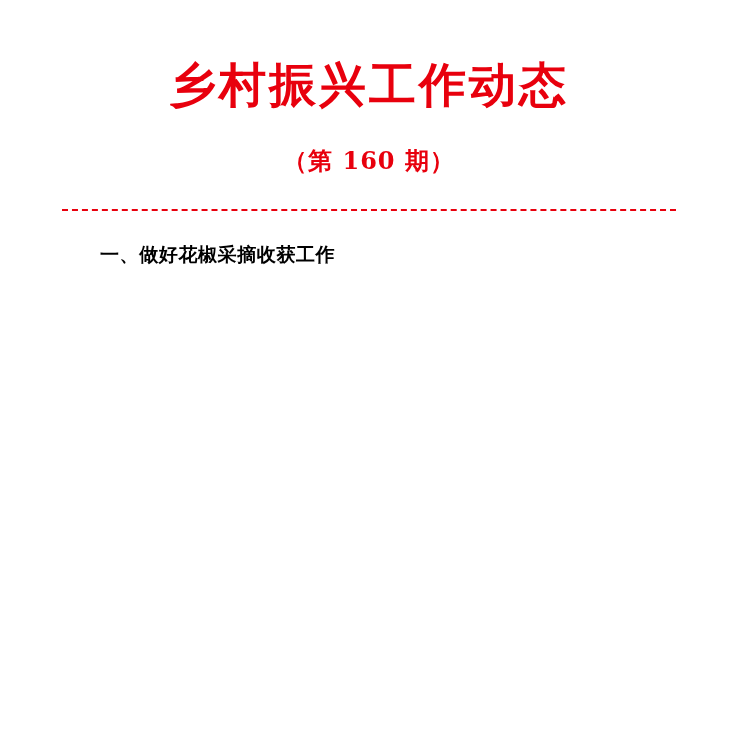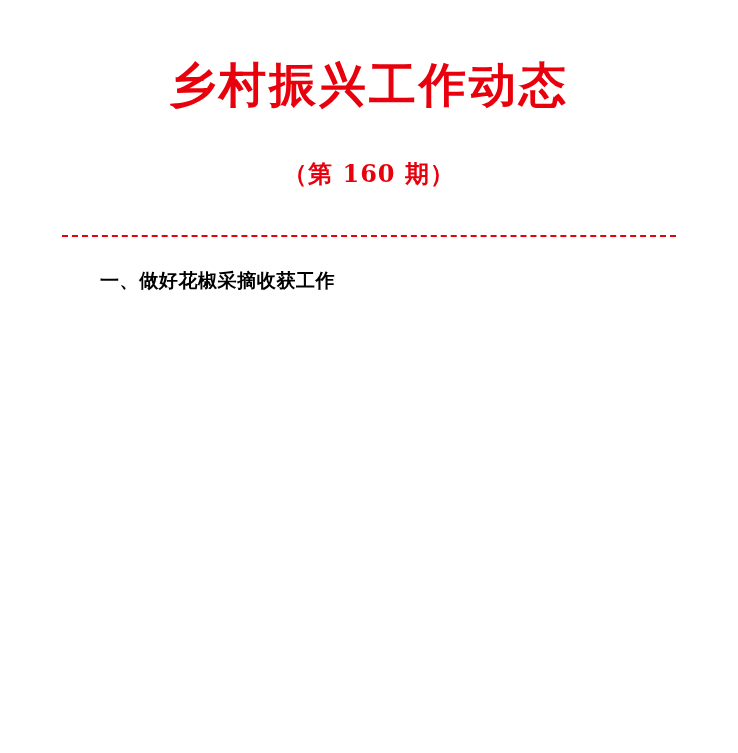--- a/index.html
+++ b/index.html
@@ -26,21 +26,21 @@
     padding-top: 56px;
     text-align: center;
     color: #e8000d;
     font-family: "DejaVu Serif", "Liberation Serif", serif;
     font-weight: bold;
     font-size: 47px;
     letter-spacing: 3px;
     line-height: 1.25;
   }
   .doc-issue {
-    margin: 17px;
+    margin: 4px;
     padding-top: 26px;
     text-align: center;
     color: #e8000d;
     font-family: "DejaVu Serif", "Liberation Serif", serif;
     font-weight: bold;
     font-size: 24px;
     letter-spacing: 1px;
   }
   .rule-wrap {
     padding-top: 28px;

